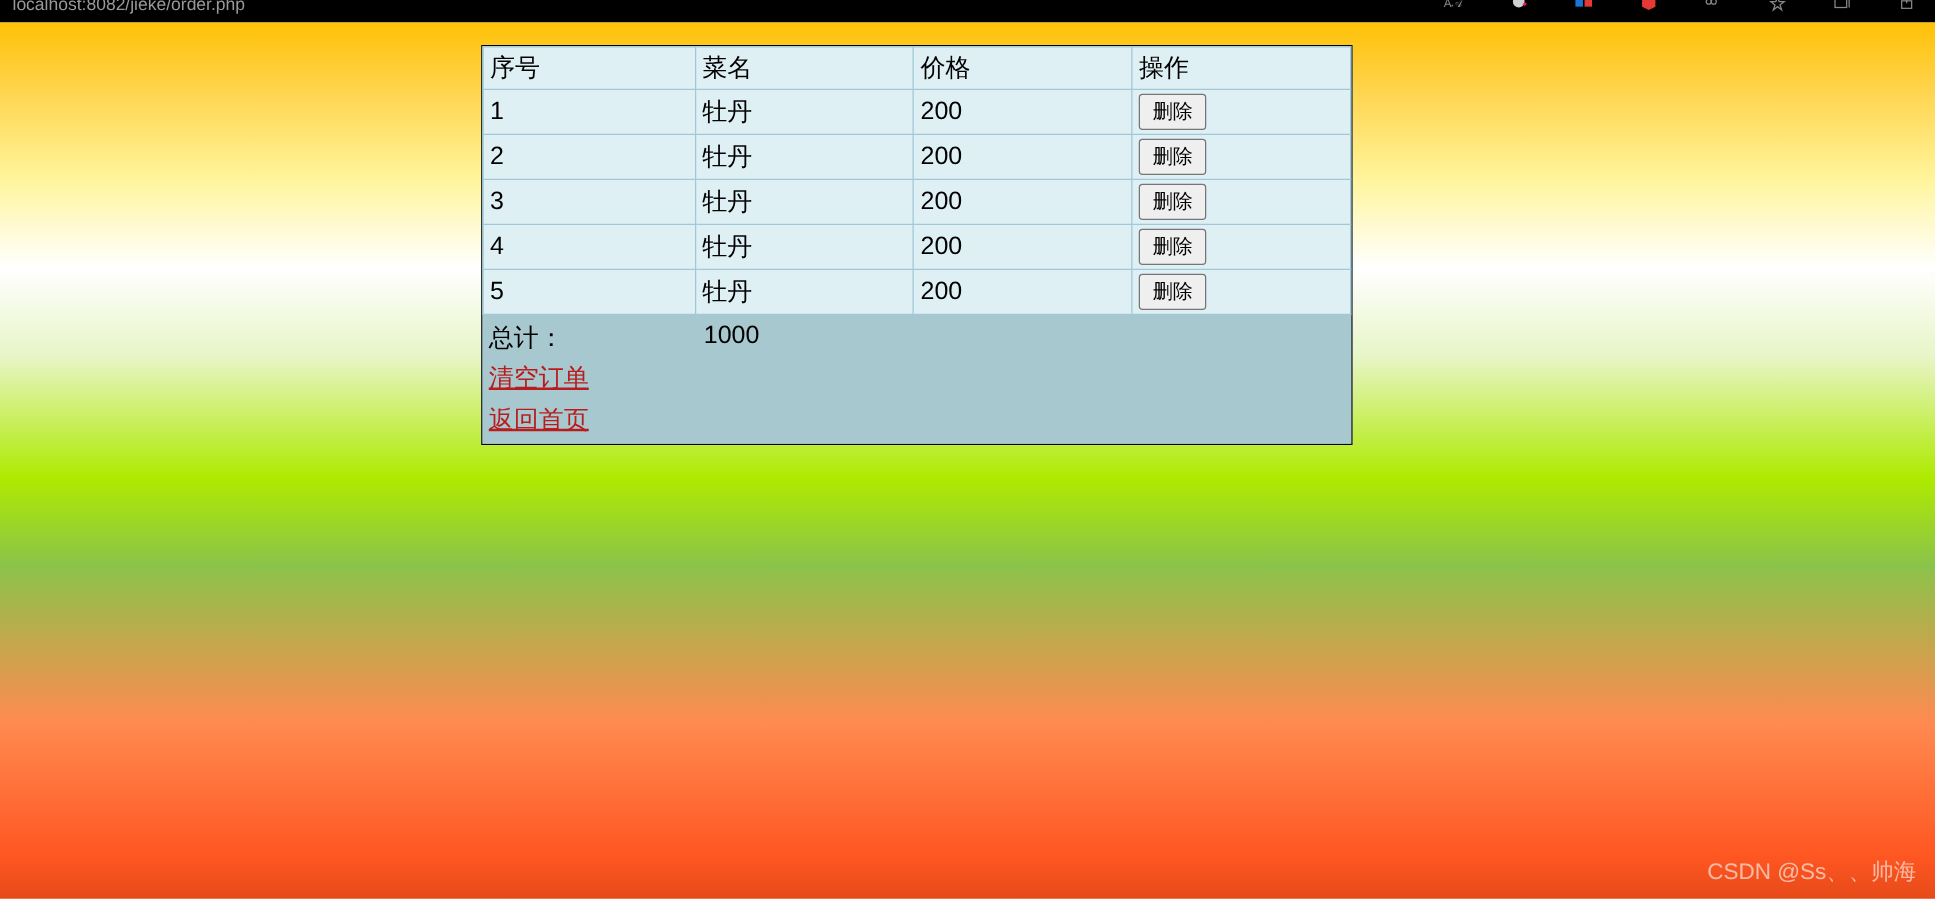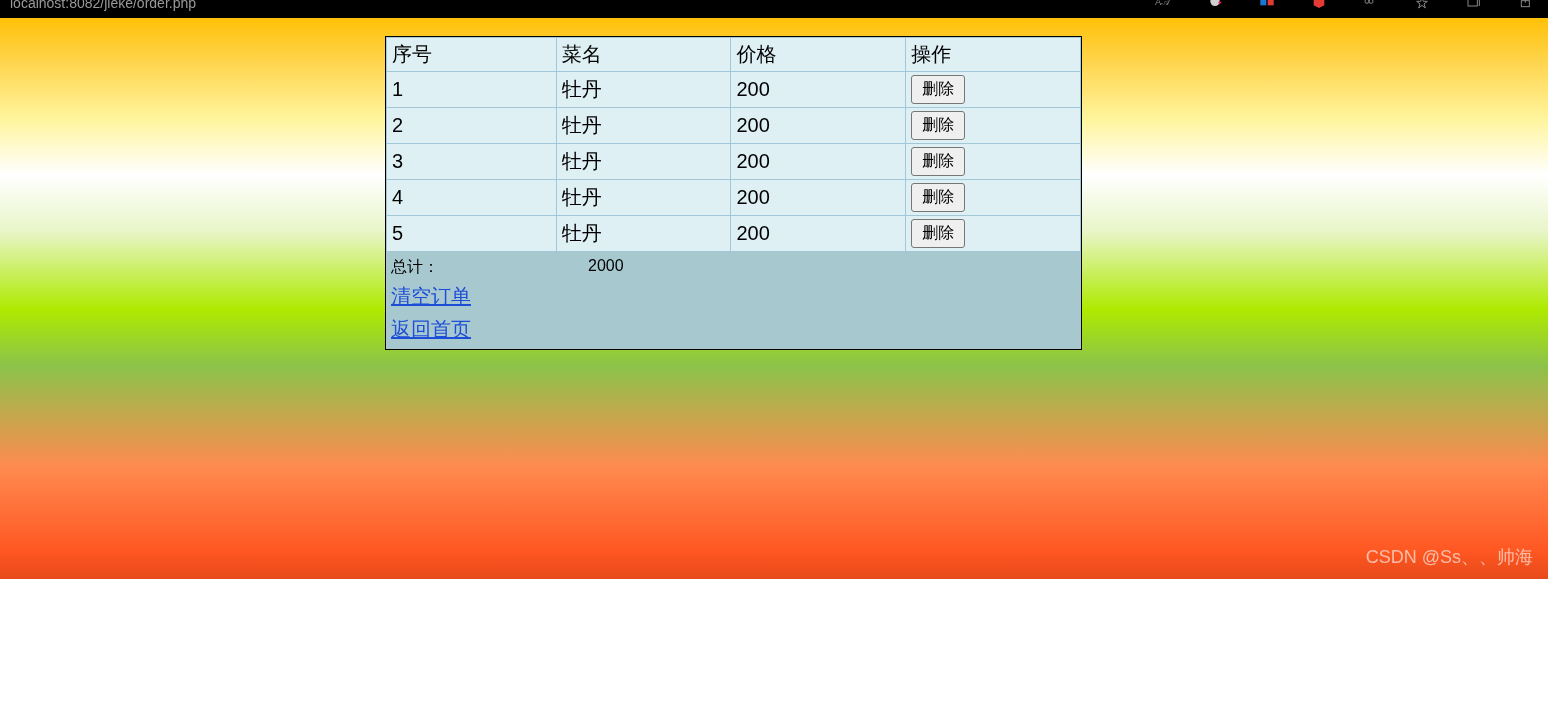--- a/index.html
+++ b/index.html
@@ -35,21 +35,21 @@
       display: flex;
       gap: 30px;
       align-items: center;
     }
     .browser-icon {
       width: 22px;
       height: 16px;
       display: inline-block;
     }
     .page-content {
-      height: 561px;
+      height: 701px;
       background: linear-gradient(to bottom,
         #ffc107 0%,
         #ffd54f 8%,
         #fff59d 18%,
         #ffffff 28%,
         #e8f5c8 38%,
         #aeea00 52%,
         #8bc34a 62%,
         #ff8a50 80%,
         #ff5722 95%,
@@ -91,32 +91,31 @@
       font-family: Arial, "Microsoft YaHei", sans-serif;
       cursor: pointer;
       text-align: center;
     }
     .footer-section {
       background: #a8c8d0;
       padding: 3px 5px;
     }
     .total-row {
       display: flex;
-      font-size: 16px;
+      font-size: 20px;
       padding: 2px 0;
-      gap: 25px;
     }
     .total-label {
       width: 172px;
     }
     .link-row {
       padding: 3px 0;
     }
     .action-link {
-      color: #1d4ed8;
+      color: #b91c1c;
       text-decoration: underline;
       font-size: 20px;
       cursor: pointer;
     }
     .watermark {
       position: absolute;
       right: 15px;
       bottom: 10px;
       color: rgba(255,255,255,0.6);
       font-size: 18px;
@@ -228,21 +227,21 @@
     <td class="col-price">200</td>
     <td class="col-action">
       <button class="delete-btn">删除</button>
     </td>
           </tr>
         </tbody>
     </table>
     <div class="footer-section">
       <div class="total-row">
         <span class="total-label">总计：</span>
-        <span>2000</span>
+        <span>1000</span>
       </div>
       <div class="link-row">
         <a class="action-link">清空订单</a>
       </div>
       <div class="link-row">
         <a class="action-link">返回首页</a>
       </div>
     </div>
   </div>
   <div class="watermark">CSDN @Ss、、帅海</div>

